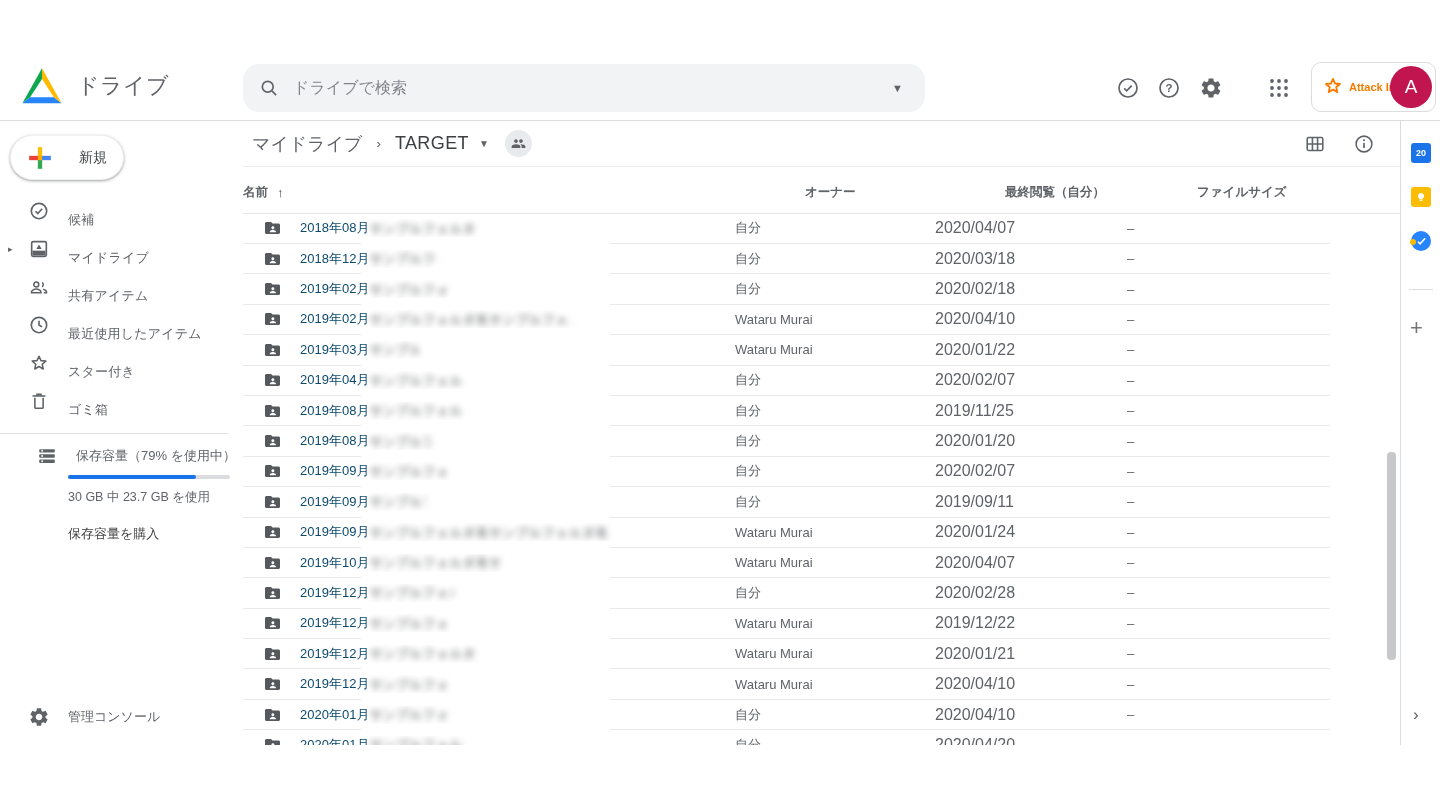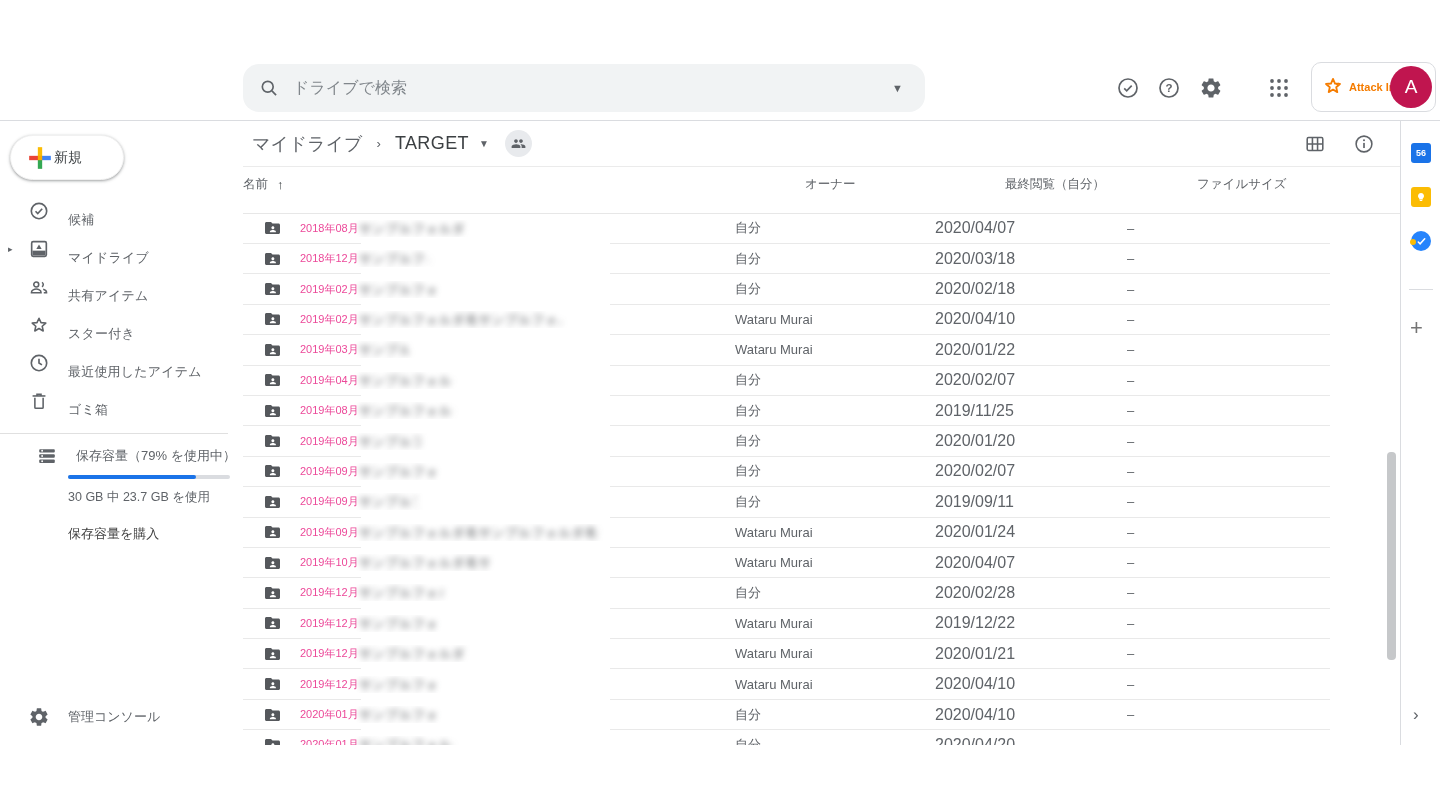--- a/index.html
+++ b/index.html
@@ -16,21 +16,21 @@
   .searchbar input::placeholder { color:#80868b; }
   .search-caret { color:#5f6368; font-size:11px; padding:0 6px; cursor:pointer; }
   .hdr-ic { position:absolute; top:21px; width:24px; height:24px; cursor:pointer; }
   .account-chip { position:absolute; left:1311px; top:7px; width:125px; height:50px; background:#fff; border:1px solid #dadce0; border-radius:10px; display:flex; align-items:center; padding-left:10px; }
   .org-name { color:#f57c00; font-weight:bold; font-size:11px; margin-left:5px; }
   .avatar { position:absolute; right:3px; top:3px; width:42px; height:42px; border-radius:50%; background:#c0154f; color:#fff; display:flex; align-items:center; justify-content:center; font-size:19px; }
 
   
   .sidebar { position:absolute; left:0; top:66px; width:240px; height:624px; background:#fff; }
   .new-btn { position:absolute; left:10px; top:14px; width:114px; height:45px; background:#fff; border-radius:24px; border:1px solid #f1f1f1;
-    box-shadow:0 1px 2px rgba(60,64,67,.3),0 1px 3px 1px rgba(60,64,67,.15); display:flex; align-items:center; gap:1px; padding-left:16px; cursor:pointer; }
+    box-shadow:0 1px 2px rgba(60,64,67,.3),0 1px 3px 1px rgba(60,64,67,.15); display:flex; align-items:center; gap:26px; padding-left:16px; cursor:pointer; }
   .new-label { font-size:14px; color:#3c4043; font-weight:500; }
   .nav { position:absolute; left:0; top:71px; width:240px; }
   .nav-item { height:38px; display:flex; align-items:center; cursor:pointer; position:relative; }
   .nav-expander { position:absolute; left:8px; width:10px; font-size:9px; color:#5f6368; }
   .nav-ic { position:absolute; left:28px; width:22px; height:22px; }
   .nav-label { position:absolute; left:68px; font-size:13px; color:#5f6368; font-weight:500; letter-spacing:.2px;margin-top:17px; }
   .side-divider { position:absolute; left:0; top:312px; width:228px; border-top:1px solid #e0e0e0; }
   .storage-row { position:absolute; left:8px; top:322px; width:240px; height:26px; }
   .storage-ic { position:absolute; left:28px; top:2px; width:22px; height:22px; }
   .storage-label { position:absolute; left:68px; top:4px; font-size:13px; color:#5f6368; font-weight:500; }
@@ -46,34 +46,34 @@
   .main { position:absolute; left:243px; top:66px; width:1157px; height:624px; }
   .crumbbar { position:relative; height:46px; border-bottom:1px solid #ebebeb; display:flex; align-items:center; }
   .crumb-root { margin-left:9px; font-size:18px; color:#5f6368; cursor:pointer; }
   .crumb-sep { margin:0 14px; color:#5f6368; font-size:13px; }
   .crumb-cur { font-size:18px; color:#3c4043; letter-spacing:.4px; cursor:pointer; }
   .crumb-caret { margin-left:10px; color:#5f6368; font-size:10px; cursor:pointer; }
   .share-chip { margin-left:16px; width:27px; height:27px; border-radius:50%; background:#e8eaed; display:flex; align-items:center; justify-content:center; cursor:pointer; }
   .view-ics { position:absolute; right:25px; display:flex; gap:27px; }
   .view-ics span { width:22px; height:22px; cursor:pointer; }
 
-  .thead { display:flex; height:46.6px; border-bottom:1px solid #e7e7e7; align-items:flex-end; padding-bottom:20px; font-size:12.5px; color:#5f6368; font-weight:400; }
+  .thead { display:flex; height:46.6px; border-bottom:1px solid #e7e7e7; align-items:flex-end; padding-bottom:12px; font-size:12.5px; color:#5f6368; font-weight:700; }
   .h-name { flex:1; display:flex; align-items:center; gap:9px; cursor:pointer; }
   .h-owner { width:200px; } .h-viewed { width:192px; } .h-size { width:133px; }
   .sort-arrow { font-size:13px; color:#3c4043; } 
   .thead, .row { padding-right:70px; } 
   .thead { width:1157px; }
 
   .list { position:relative; width:1157px; height:531px; overflow:hidden; }
   .redact-band { position:absolute; left:118px; top:0; width:249px; height:100%; background:rgba(255,255,255,.97); z-index:2; }
   .row { display:flex; align-items:center; height:30.4px; border-bottom:1px solid #e9e9e9; width:1087px; cursor:pointer; }
   .c-icon { width:57px; padding-left:19px; display:flex; align-items:center; }
   .c-icon svg { width:21px; height:18px; }
   .c-name { flex:1; display:flex; align-items:center; white-space:nowrap; overflow:hidden; }
-  .prefix { position:relative; z-index:3; font-size:11px; color:#ec4899; font-weight:500; }
+  .prefix { position:relative; z-index:3; font-size:13px; color:#0c4a6e; font-weight:500; }
   .redact { position:relative; z-index:3; display:inline-block; overflow:hidden; height:17px; line-height:17px;
     font-size:13px; color:#4a4d51; font-weight:500; filter:blur(3px); white-space:nowrap; }
   .c-owner { width:200px; font-size:13px; color:#5f6368; }
   .c-viewed { width:192px; font-size:16px; color:#5f6368; }
   .c-size { width:133px; font-size:13px; color:#5f6368; }
 
   
   .scroll-thumb { position:absolute; left:1387px; top:397px; width:9px; height:208px; background:#c6c8ca; border-radius:4px; }
   .sidepanel { position:absolute; left:1400px; top:66px; width:40px; height:624px; border-left:1px solid #dadce0; background:#fff; }
   .sp-ic { position:absolute; left:10px; width:20px; height:20px; cursor:pointer; }
@@ -84,20 +84,28 @@
   .sp-divider { position:absolute; left:8px; top:168px; width:24px; border-top:1px solid #dadce0; }
   .sp-plus { position:absolute; left:9px; top:196px; font-size:22px; color:#757575; cursor:pointer; line-height:22px; }
   .sp-chevron { position:absolute; left:12px; top:584px; font-size:17px; color:#5f6368; cursor:pointer; }
 </style>
 </head>
 <body>
 
 <div class="app">
 
   <div class="header">
+    <div class="logo-wrap">
+      <svg width="42" height="37" viewBox="0 0 24 21">
+        <polygon points="12,0.6 0.8,20.6 5.2,17.2 12,6.8" fill="#0da750"></polygon>
+        <polygon points="0.8,20.6 23.2,20.6 18.8,17.2 5.2,17.2" fill="#2684fc"></polygon>
+        <polygon points="12,0.6 23.2,20.6 18.8,17.2 12,6.8" fill="#ffba00"></polygon>
+      </svg>
+      <span class="app-title">ドライブ</span>
+    </div>
 
     <div class="searchbar">
       <svg width="20" height="20" viewBox="0 0 24 24">
         <circle cx="10.5" cy="10.5" r="6.5" fill="none" stroke="#5f6368" stroke-width="2"></circle>
         <path d="M15.5 15.5l5 5" stroke="#5f6368" stroke-width="2"></path>
       </svg>
       <input placeholder="ドライブで検索" style="">
       <span class="search-caret">▼</span>
     </div>
 
@@ -174,32 +182,32 @@
               <circle cx="9" cy="9.3" r="2.7"></circle>
               <path d="M3.8 17.6c0-2.2 3.2-3.4 5.2-3.4s5.2 1.2 5.2 3.4v.6H3.8z"></path>
               <path d="M15.2 6.9a2.7 2.7 0 010 4.8M16.6 14.5c1.8.5 3.6 1.5 3.6 3.1v.6h-3"></path>
             </svg></span>
     <span class="nav-label">共有アイテム</span>
   </div>
 
   <div class="nav-item">
     <span class="nav-expander"></span>
     <span class="nav-ic"><svg viewBox="0 0 24 24">
-              <path d="M12 4.6l2.2 4.8 5.2.5-3.9 3.5 1.1 5.1-4.6-2.7-4.6 2.7 1.1-5.1-3.9-3.5 5.2-.5z" fill="none" stroke="#5f6368" stroke-width="1.7" stroke-linejoin="round"></path>
-            </svg></span>
-    <span class="nav-label">スター付き</span>
-  </div>
-
-  <div class="nav-item">
-    <span class="nav-expander"></span>
-    <span class="nav-ic"><svg viewBox="0 0 24 24">
               <circle cx="12" cy="12" r="8.4" fill="none" stroke="#5f6368" stroke-width="1.8"></circle>
               <path d="M12 7.4V12l3.2 2.1" fill="none" stroke="#5f6368" stroke-width="1.8"></path>
             </svg></span>
     <span class="nav-label">最近使用したアイテム</span>
+  </div>
+
+  <div class="nav-item">
+    <span class="nav-expander"></span>
+    <span class="nav-ic"><svg viewBox="0 0 24 24">
+              <path d="M12 4.6l2.2 4.8 5.2.5-3.9 3.5 1.1 5.1-4.6-2.7-4.6 2.7 1.1-5.1-3.9-3.5 5.2-.5z" fill="none" stroke="#5f6368" stroke-width="1.7" stroke-linejoin="round"></path>
+            </svg></span>
+    <span class="nav-label">スター付き</span>
   </div>
 
   <div class="nav-item">
     <span class="nav-expander"></span>
     <span class="nav-ic"><svg viewBox="0 0 24 24" fill="none" stroke="#5f6368" stroke-width="1.7">
               <path d="M7.5 8.5V19a1 1 0 001 1h7a1 1 0 001-1V8.5"></path>
               <path d="M5 6.5h14"></path>
               <path d="M9.8 6.5V4.8h4.4v1.7"></path>
             </svg></span>
     <span class="nav-label">ゴミ箱</span>
@@ -546,21 +554,21 @@
     <span class="c-owner">自分</span>
     <span class="c-viewed">2020/04/20</span>
     <span class="c-size">–</span>
   </div>
 </div>
   </div>
 
   <div class="scroll-thumb"></div>
 
   <div class="sidepanel">
-    <span class="sp-ic cal-ic">56</span>
+    <span class="sp-ic cal-ic">20</span>
     <span class="sp-ic keep-ic">
       <svg width="12" height="12" viewBox="0 0 24 24">
         <path fill="#fff" d="M12 4a6 6 0 00-3.5 10.9V17h7v-2.1A6 6 0 0012 4zm-2.5 14h5v2h-5z"></path>
       </svg>
     </span>
     <span class="sp-ic tasks-ic">
       <span class="tasks-dot"></span>
       <svg width="11" height="11" viewBox="0 0 24 24">
         <path d="M5 13l4 4 10-11" fill="none" stroke="#fff" stroke-width="3.4" stroke-linecap="round"></path>
       </svg>

